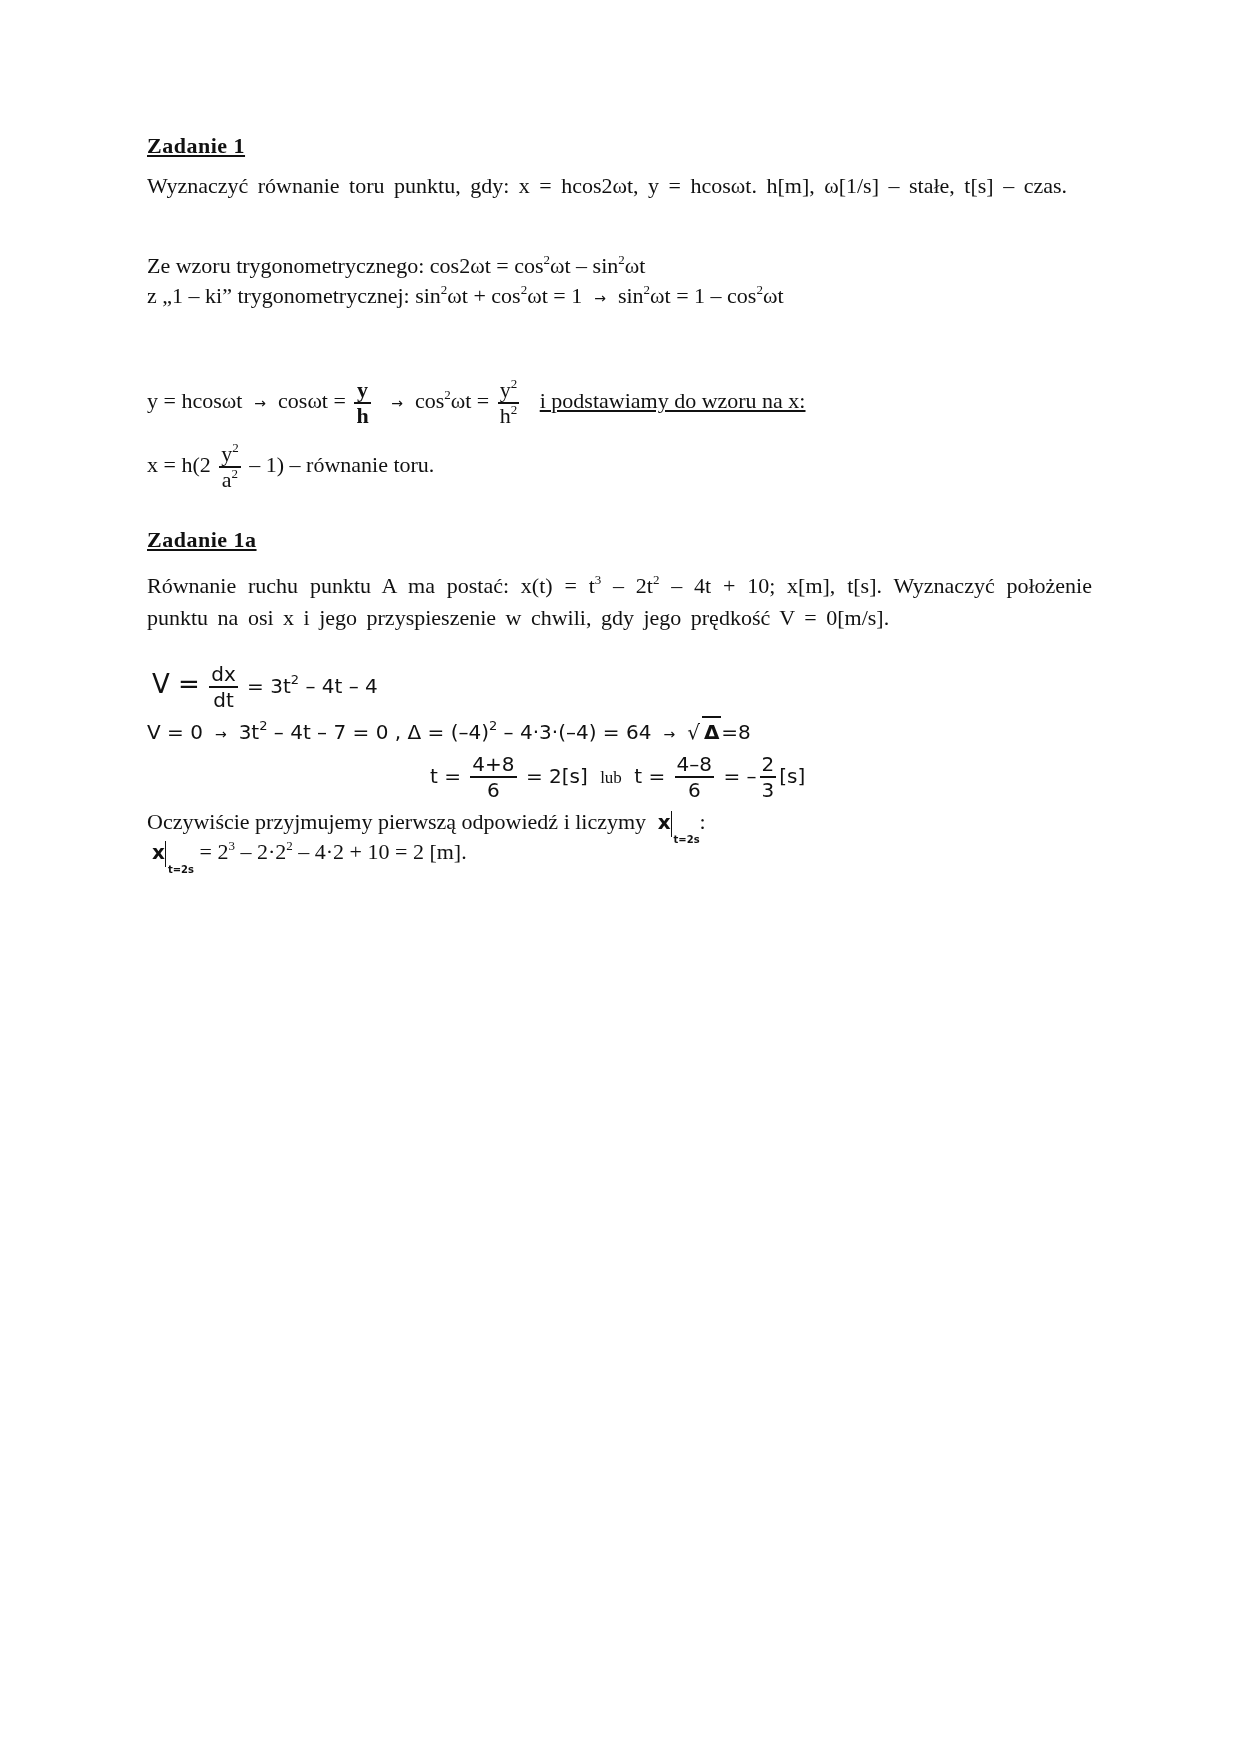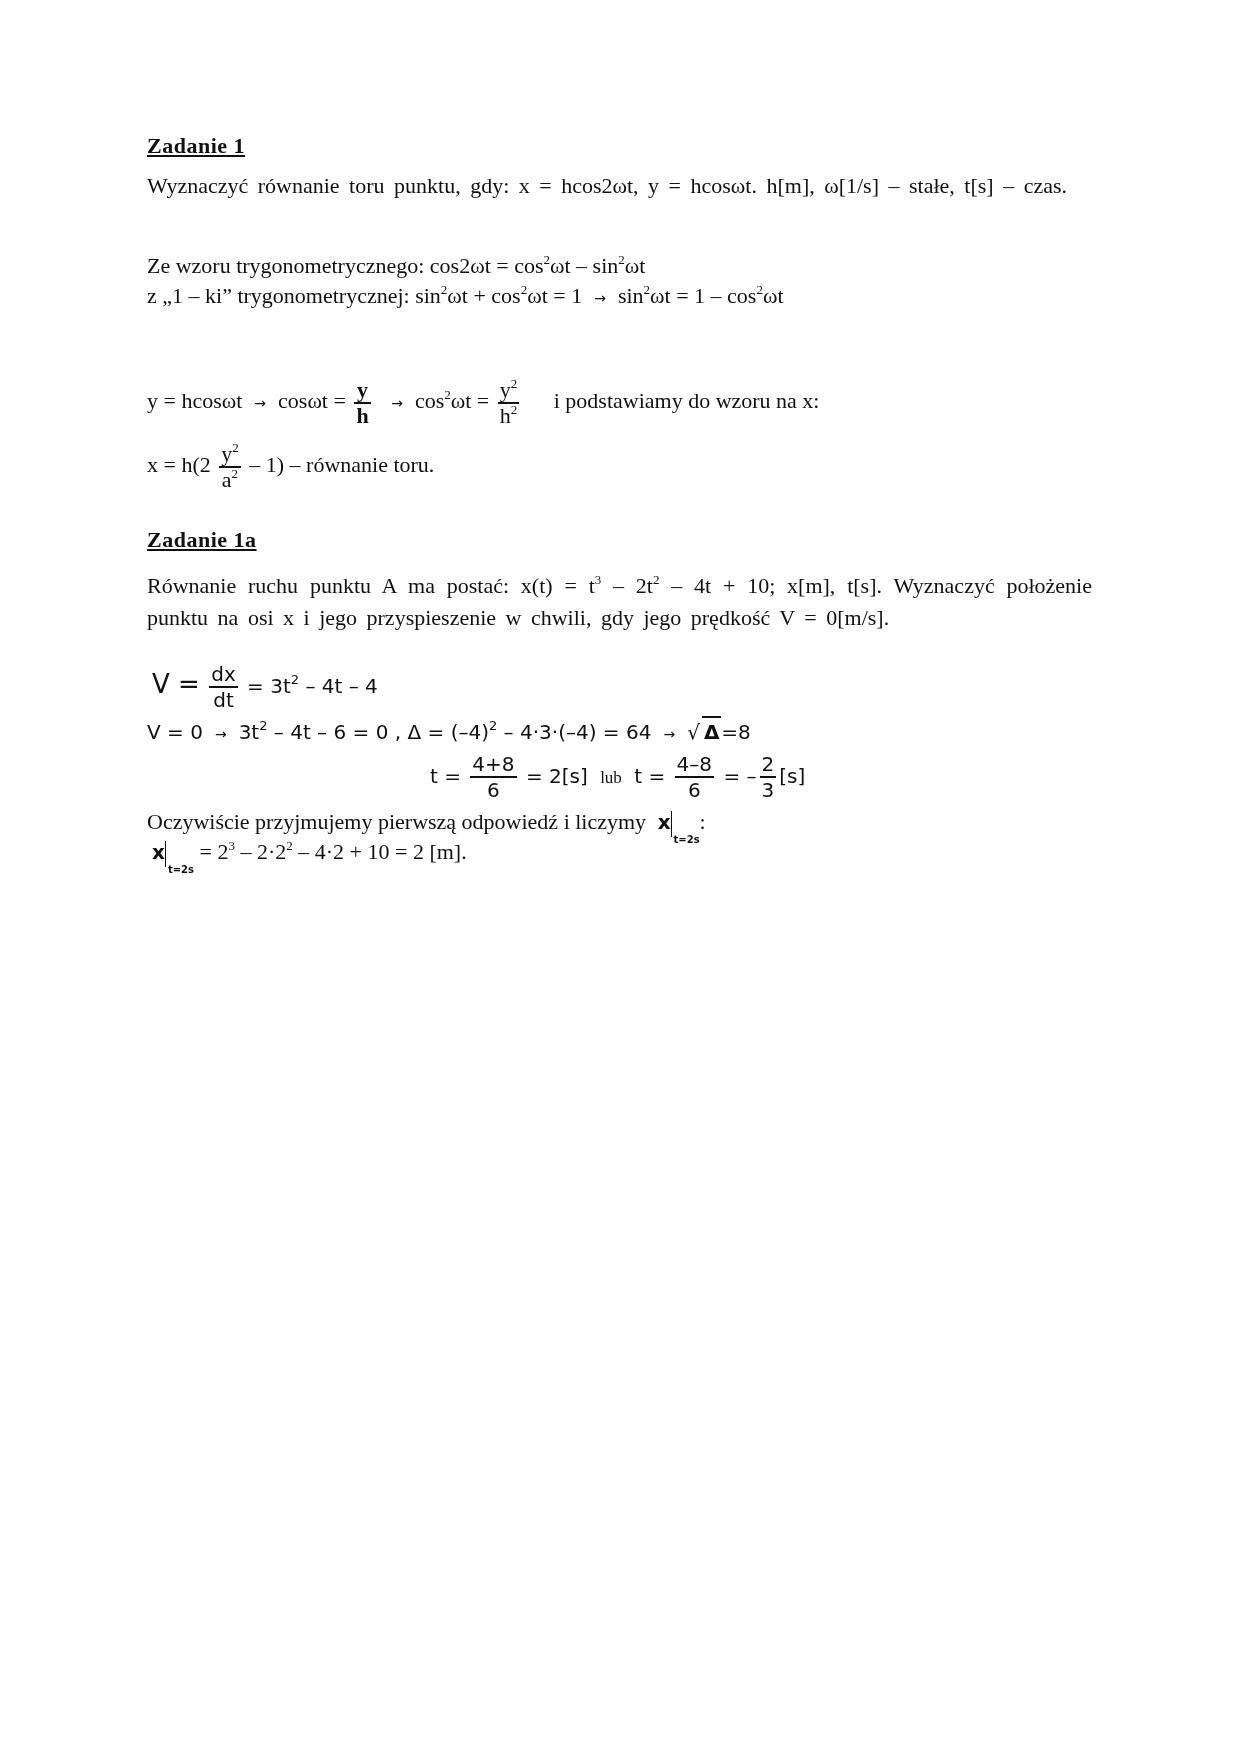--- a/index.html
+++ b/index.html
@@ -37,21 +37,21 @@
   <div class="line" style="top:282px;text-align:right;">
     <span>z „1 – ki” trygonometrycznej: sin</span><sup>2</sup><span>ωt + cos</span><sup>2</sup><span>ωt = 1</span><span class="arrow">→</span><span>sin</span><sup>2</sup><span>ωt = 1 – cos</span><sup>2</sup><span>ωt</span>
   </div>
 
 
   <div class="line" style="top:378px;">
     <span>y = hcosωt</span><span class="arrow">→</span><span>cosωt =</span>
     <span class="frac bold"><span class="num">y</span><span class="den">h</span></span>
     <span class="arrow">→</span><span>cos</span><sup>2</sup><span>ωt =</span>
     <span class="frac"><span class="num"><span>y</span><sup>2</sup></span><span class="den"><span>h</span><sup>2</sup></span></span>
-    <span style="margin-left:26px;">i podstawiamy do wzoru na x:</span>
+    <span style="margin-left:12px;text-decoration:underline;">i podstawiamy do wzoru na x:</span>
   </div>
 
   <div class="line" style="top:442px;">
     <span>x = h(2</span>
     <span class="frac"><span class="num"><span>y</span><sup>2</sup></span><span class="den"><span>a</span><sup>2</sup></span></span>
     <span>– 1)  –  równanie toru.</span>
   </div>
 
   <div class="line heading" style="top:526px;">Zadanie 1a</div>
 
@@ -59,21 +59,21 @@
     <span>Równanie ruchu punktu A ma postać: x(t) = t</span><sup>3</sup><span> – 2t</span><sup>2</sup><span> – 4t + 10; x[m], t[s]. Wyznaczyć położenie punktu na osi x i jego przyspieszenie w chwili, gdy jego prędkość V = 0[m/s].</span>
   </div>
 
   <div class="line sans" style="top:662px; left:152px;">
     <span class="bigeq">V =</span>
     <span class="frac"><span class="num">dx</span><span class="den">dt</span></span>
     <span>= 3t</span><sup>2</sup><span> – 4t – 4</span>
   </div>
 
   <div class="line sans" style="top:716px;">
-    <span>V = 0</span><span class="arrow">→</span><span>3t</span><sup>2</sup><span> – 4t – 6 = 0  , Δ = (–4)</span><sup>2</sup><span> – 4·3·(–4) = 64</span><span class="arrow">→</span><span>√</span><span class="sqrt">Δ</span><span>=8</span>
+    <span>V = 0</span><span class="arrow">→</span><span>3t</span><sup>2</sup><span> – 4t – 7 = 0  , Δ = (–4)</span><sup>2</sup><span> – 4·3·(–4) = 64</span><span class="arrow">→</span><span>√</span><span class="sqrt">Δ</span><span>=8</span>
   </div>
 
   <div class="line sans" style="top:752px; left:430px;">
     <span>t =</span>
     <span class="frac"><span class="num">4+8</span><span class="den">6</span></span>
     <span>= 2[s]</span>
     <span style="margin:0 6px; font-family:'Liberation Serif',serif; font-size:17px;">lub</span>
     <span>t =</span>
     <span class="frac"><span class="num">4–8</span><span class="den">6</span></span>
     <span>= –</span><span class="frac"><span class="num">2</span><span class="den">3</span></span><span>[s]</span>

